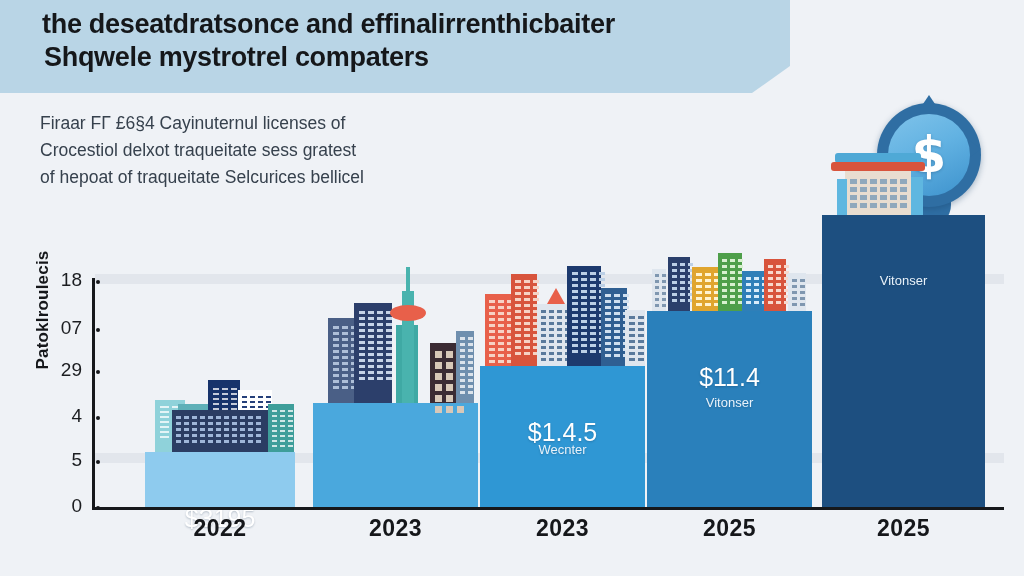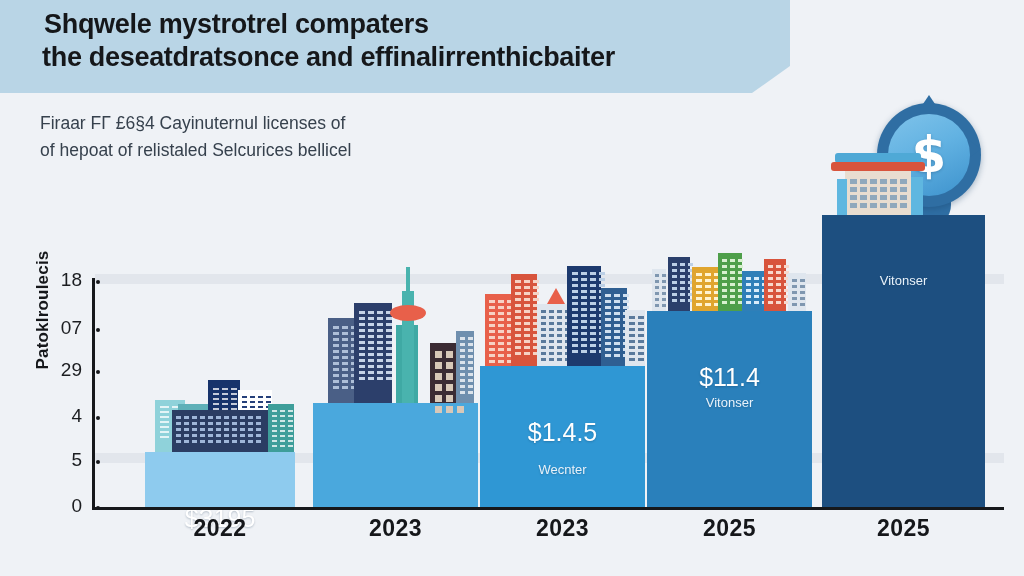--- a/index.html
+++ b/index.html
@@ -143,27 +143,28 @@
     border-bottom:15px solid #2f6ea3;
   }
 </style>
 </head>
 <body>
 
 <div id="stage">
 
   <div class="header-band"></div>
   <div class="title-block">
+    <span class="title-line l2">the deseatdratsonce and effinalirrenthicbaiter</span>
     <span class="title-line l1">Shqwele mystrotrel compaters</span>
-    <span class="title-line l2">the deseatdratsonce and effinalirrenthicbaiter</span>
   </div>
 
   <div class="subtitle">
     <span class="sub-line">Firaar FΓ £6§4 Cayinuternul licenses of</span>
-    <span class="sub-line">of hepoat of relistaled Selcurices bellicel</span>
+    <span class="sub-line">Crocestiol delxot traqueitate sess gratest</span>
+    <span class="sub-line">of hepoat of traqueitate Selcurices bellicel</span>
   </div>
 
   <div class="badge">
     <div class="badge-pin"></div>
     <div class="badge-ring">
       <div class="badge-spike"></div>
       <div class="badge-spike2"></div>
       <div class="badge-face">
         <span class="badge-glyph">$</span>
       </div>
@@ -191,21 +192,21 @@
       </div>
 
     <div id="bars">
         <div class="bar" style="left: 145px; width: 150px; height: 55px; bottom: 69px; background: rgb(142, 203, 238);">
           <div class="val" style="top: 52px;">$З195</div>
         </div>
         <div class="bar" style="left: 313px; width: 165px; height: 104px; bottom: 69px; background: rgb(74, 168, 221);">
         </div>
         <div class="bar" style="left: 480px; width: 165px; height: 141px; bottom: 69px; background: rgb(47, 151, 212);">
           <div class="val" style="top: 52px;">$1.4.5</div>
-          <div class="sub" style="top: 96px;">Wecnter</div>
+          <div class="sub" style="top: 76px;">Wecnter</div>
         </div>
         <div class="bar" style="left: 647px; width: 165px; height: 196px; bottom: 69px; background: rgb(42, 128, 187);">
           <div class="val" style="top: 52px;">$11.4</div>
           <div class="sub" style="top: 84px;">Vitonser</div>
         </div>
         <div class="bar" style="left: 822px; width: 163px; height: 292px; bottom: 69px; background: rgb(29, 79, 128);">
           <div class="sub" style="top: 58px;">Vitonser</div>
         </div>
       </div>
     <div id="skylines">

